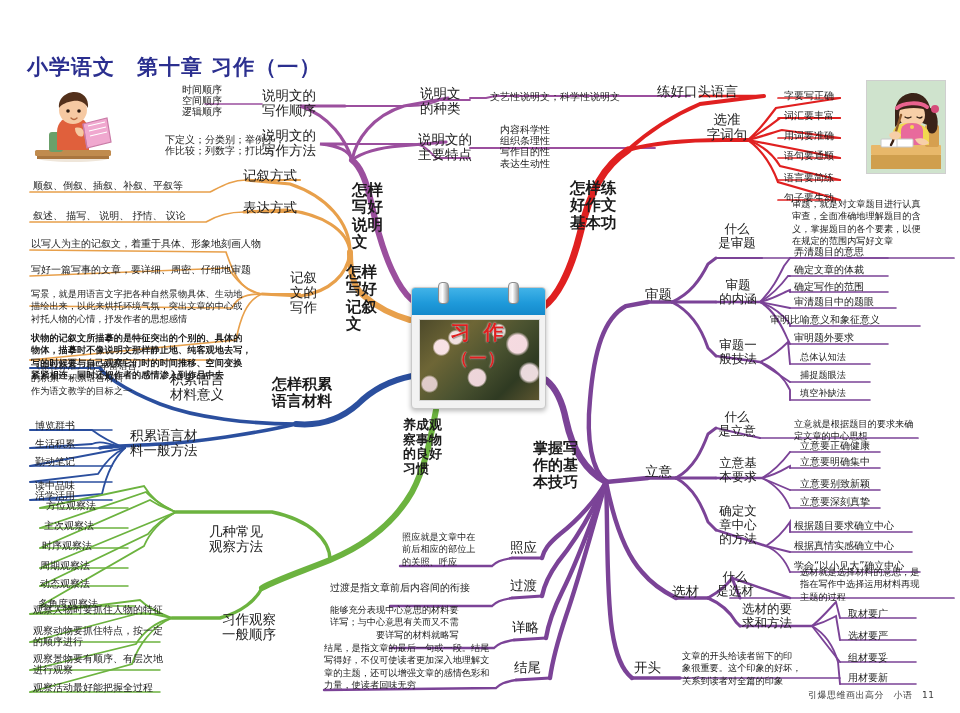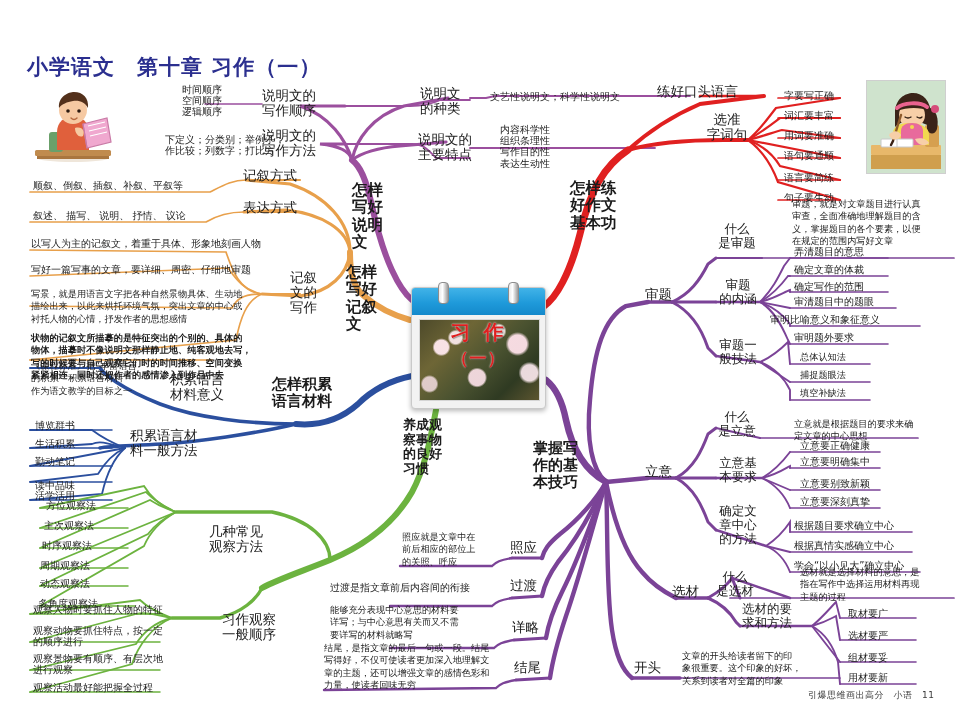--- a/index.html
+++ b/index.html
@@ -520,21 +520,21 @@
 
   <div class="lbl l2b" style="left:510px;top:540px;">照应</div>
   <div class="lbl para" style="left:402px;top:531px;">照应就是文章中在
 前后相应的部位上
 的关照、呼应</div>
 
   <div class="lbl l2b" style="left:510px;top:578px;">过渡</div>
   <div class="lbl l3" style="left:330px;top:582px;">过渡是指文章前后内容间的衔接</div>
 
   <div class="lbl l2b" style="left:512px;top:620px;">详略</div>
-  <div class="lbl para" style="left:330px;top:604px;">能够充分表现中心意思的材料要
+  <div class="lbl para" style="left:330px;top:604px;text-align:right;">能够充分表现中心意思的材料要
 详写；与中心意思有关而又不需
 要详写的材料就略写</div>
 
   <div class="lbl l2b" style="left:514px;top:660px;">结尾</div>
   <div class="lbl para" style="left:324px;top:642px;">结尾，是指文章的最后一句或一段。结尾
 写得好，不仅可使读者更加深入地理解文
 章的主题，还可以增强文章的感情色彩和
 力量，使读者回味无穷</div>
 
   <div class="lbl footer" style="left:808px;top:690px;">引爆思维画出高分　小语　11</div>

